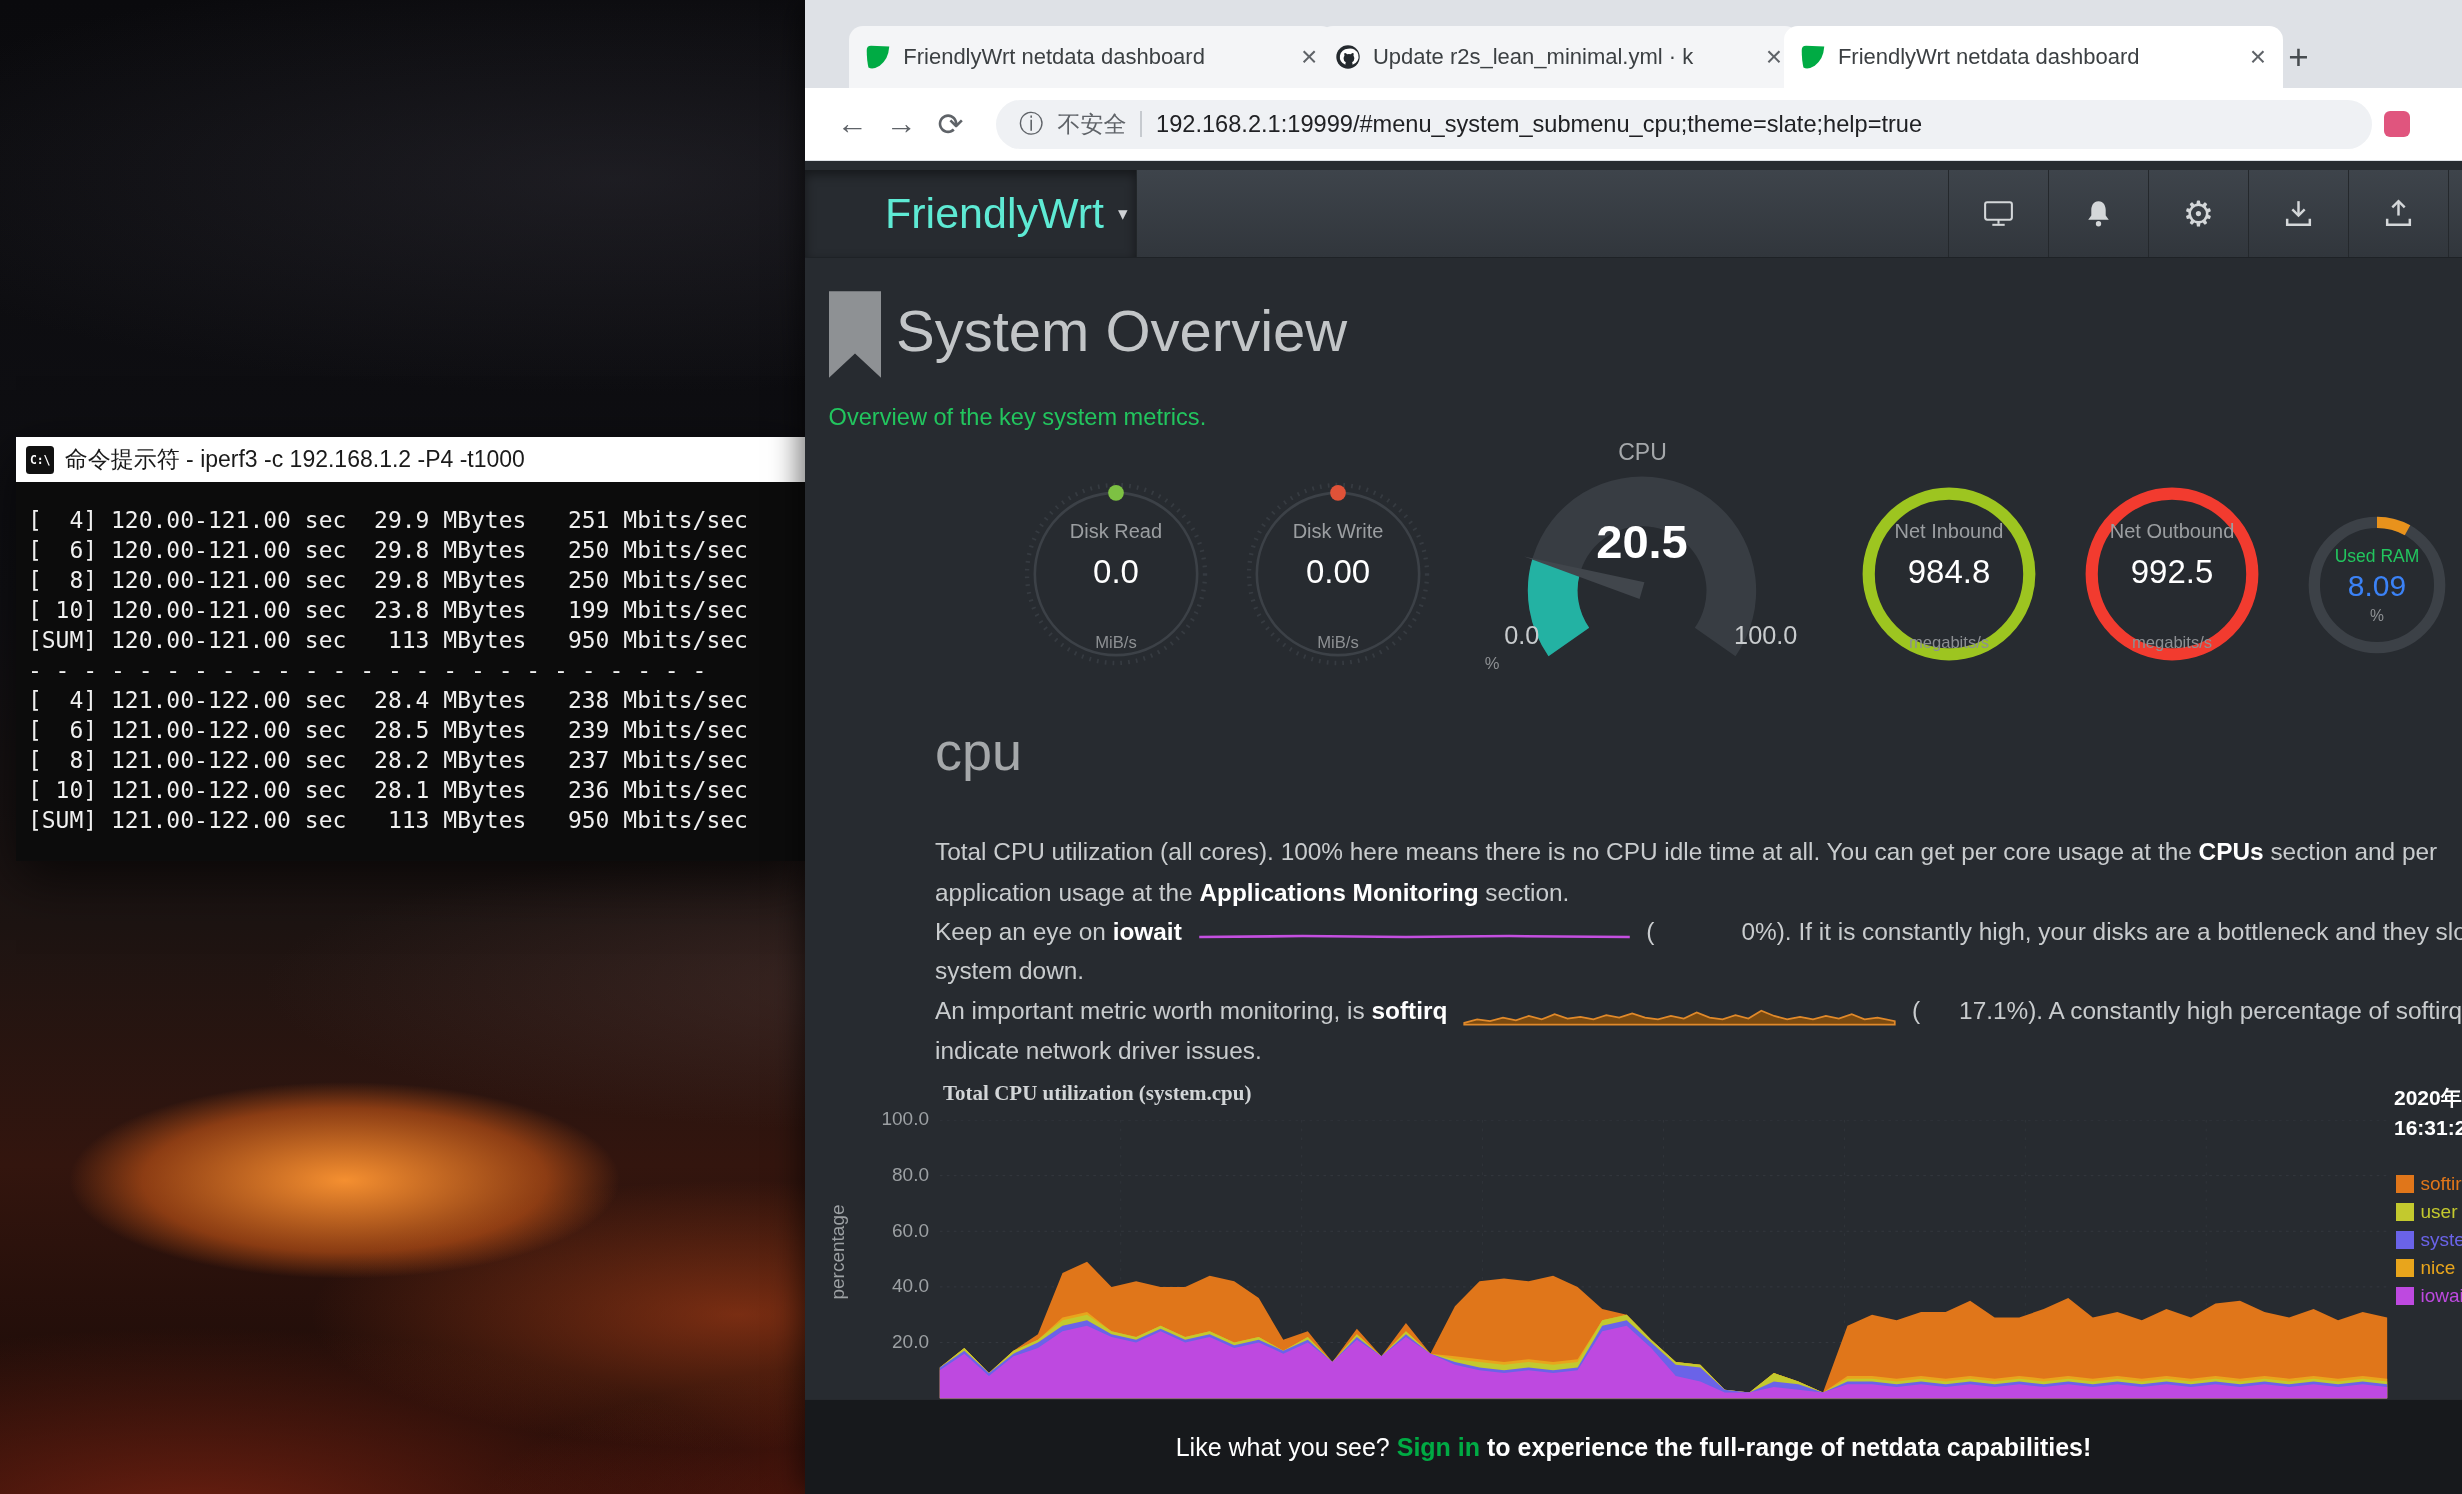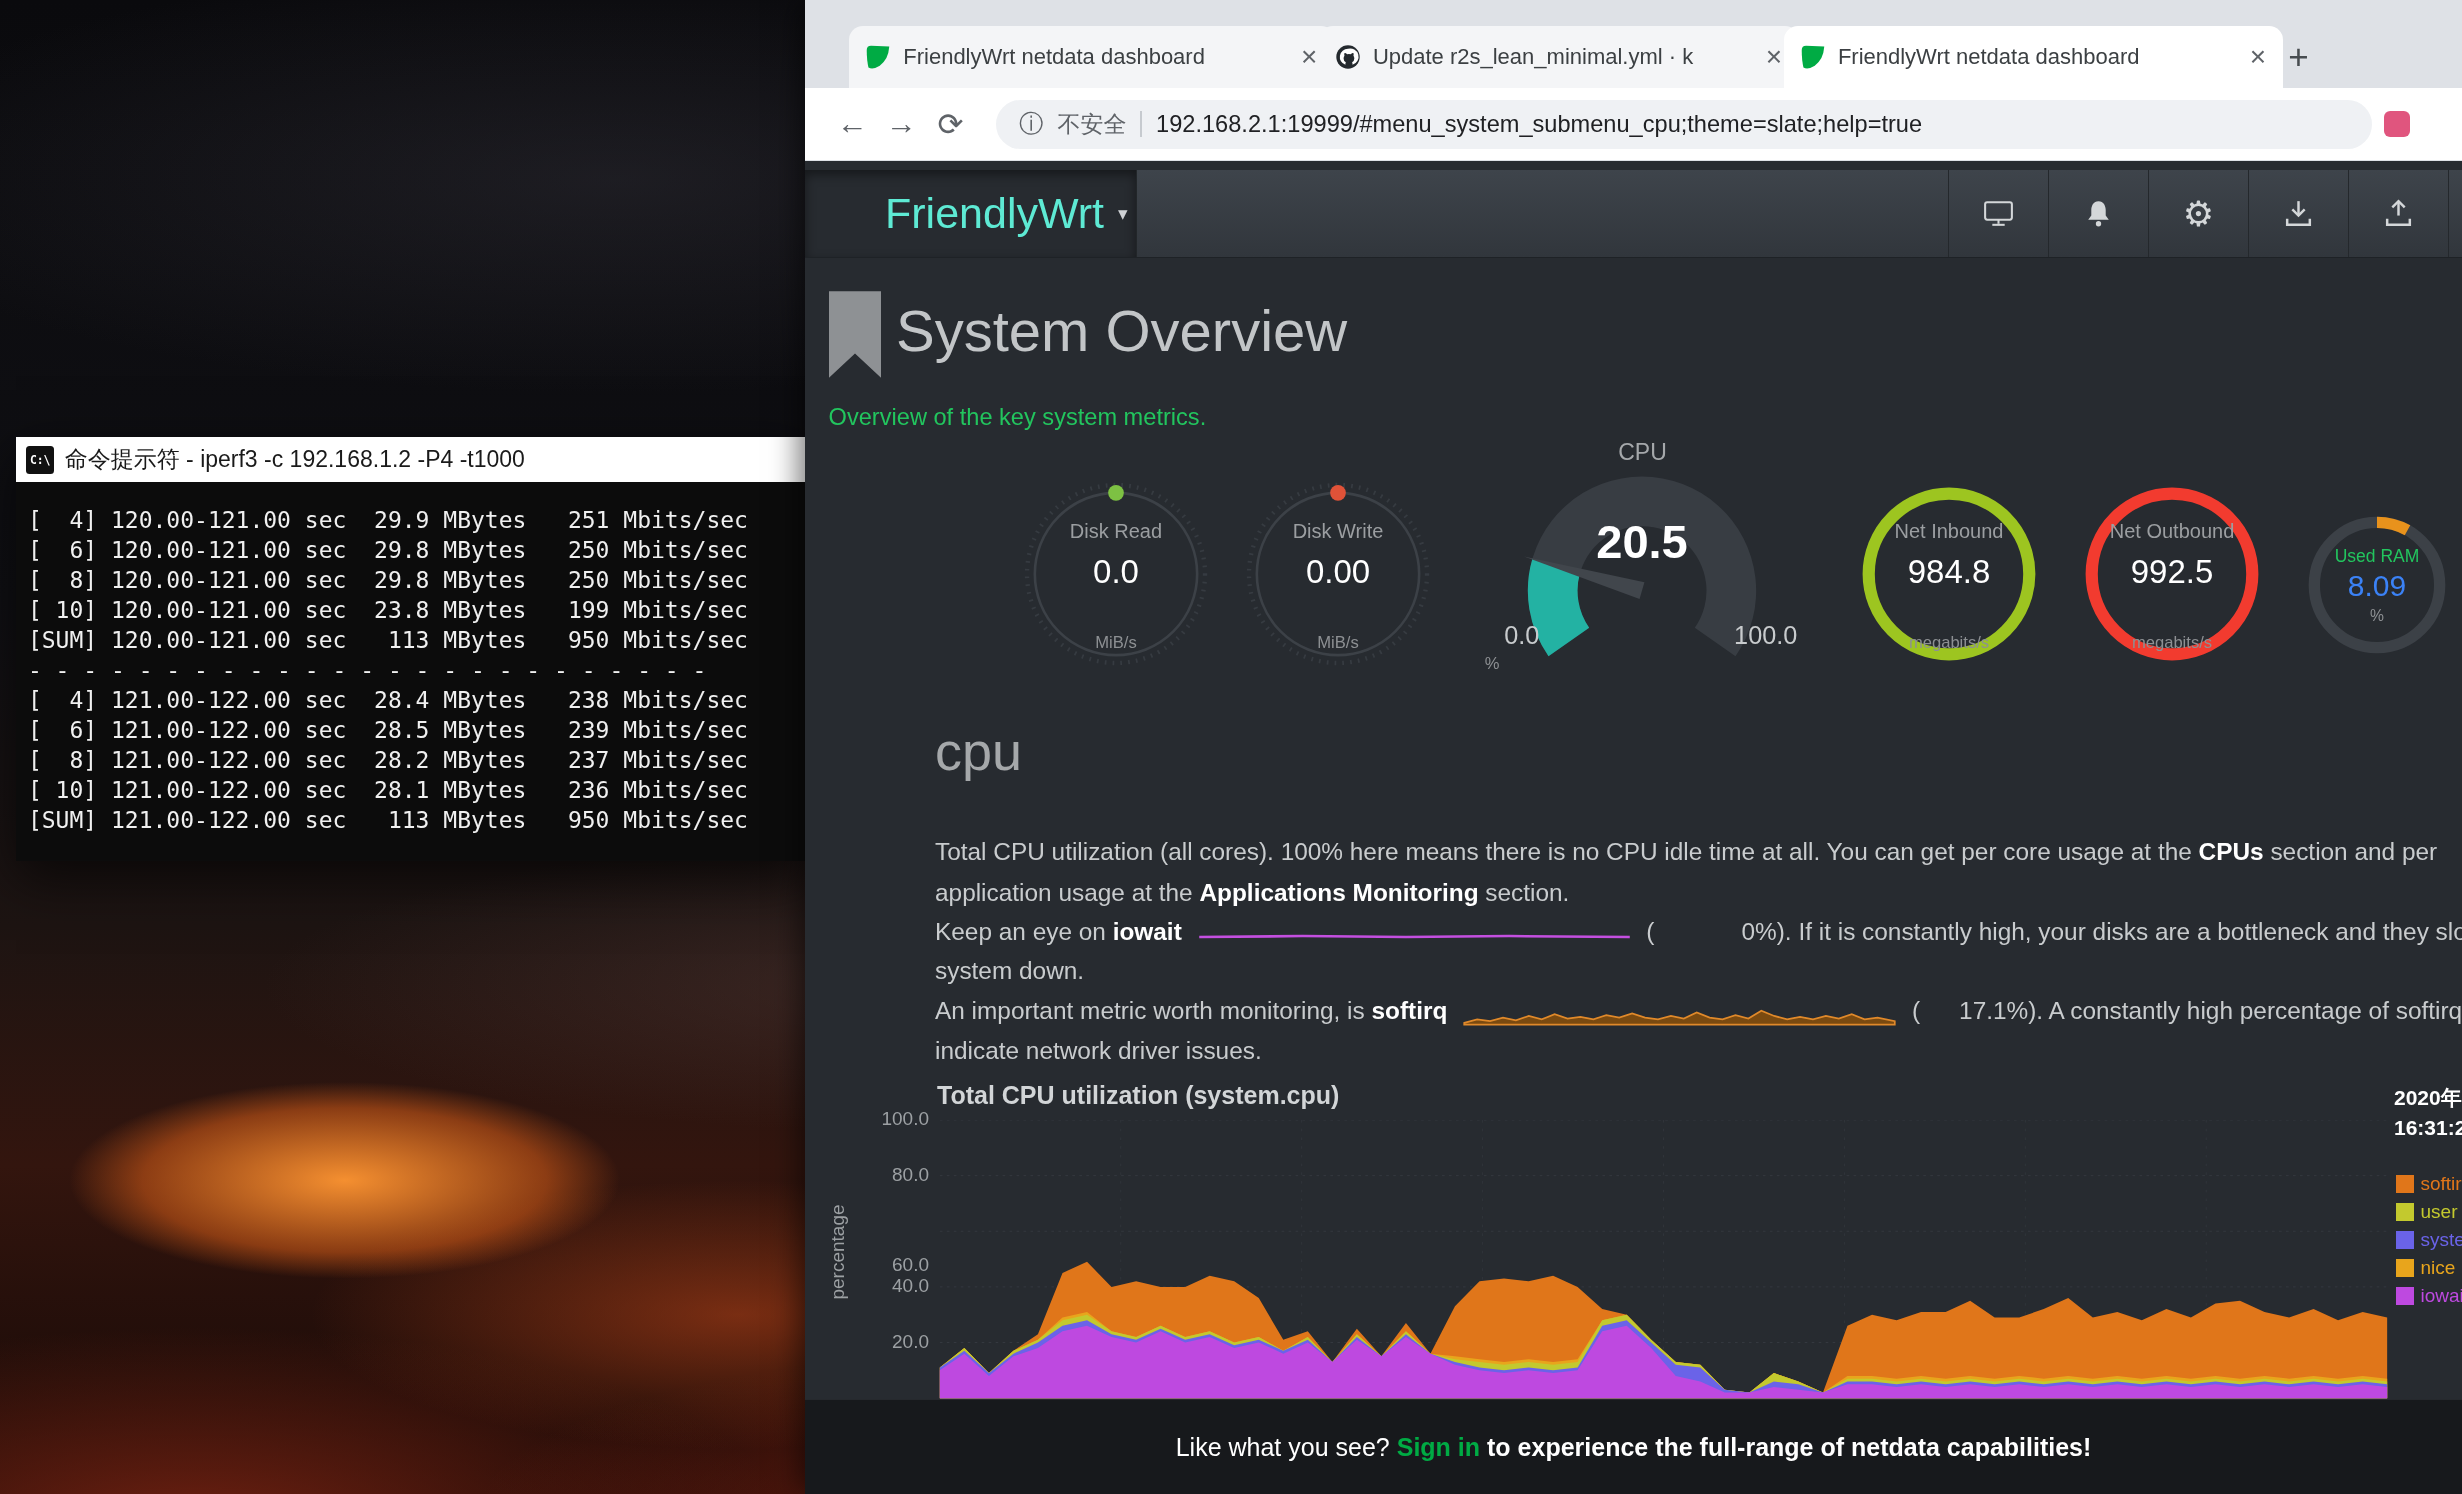--- a/index.html
+++ b/index.html
@@ -62,21 +62,21 @@
   .cpu-title{position:absolute;left:759px;top:278px;width:157px;text-align:center;font-size:23px;color:#a5a8ab;}
   .cpu-gauge{position:absolute;left:671px;top:299px;}
   
   .sec-heading{position:absolute;left:130px;top:559px;font-size:54px;color:#a5a8aa;}
   .pline{position:absolute;left:130px;right:0;height:40px;line-height:40px;font-size:24.4px;color:#c9ccce;white-space:nowrap;overflow:hidden;}
   .b{font-weight:bold;color:#ffffff;}
   .spark{vertical-align:middle;margin:0 7px;}
   .gap100{display:inline-block;width:87px;}
   .gap45{display:inline-block;width:39px;}
   
-  .chart-title{position:absolute;left:132px;top:920px;font-size:25px;font-weight:bold;color:#d2d5d7;}
+  .chart-title{position:absolute;left:138px;top:920px;font-size:21px;font-weight:bold;color:#d2d5d7;font-family:Liberation Serif, serif;}
   .chart-date{position:absolute;right:0;top:922px;width:68px;overflow:hidden;font-size:21px;font-weight:bold;color:#ffffff;line-height:30px;white-space:nowrap;}
   .ytick{position:absolute;left:45px;width:79px;text-align:right;font-size:19px;color:#9ca0a3;}
   .ylab{position:absolute;left:-55px;top:1080px;width:175px;text-align:center;transform:rotate(-90deg);font-size:19px;color:#9ca0a3;}
   .chart{position:absolute;left:134px;top:959px;}
   .legend{position:absolute;left:1591px;top:1009px;width:68px;overflow:hidden;}
   .legend-row{display:flex;align-items:center;gap:7px;height:28px;white-space:nowrap;}
   .legend-swatch{width:17.5px;height:17.5px;flex:0 0 auto;display:inline-block;}
   .legend-label{font-size:19px;}
   
   .signin{position:absolute;left:0;right:0;top:1238px;height:95px;background:#17191c;border-top:0.9px solid #26292d;display:flex;align-items:center;justify-content:center;font-size:25px;color:#ffffff;z-index:5;}
@@ -284,21 +284,21 @@
         <span>indicate network driver issues.</span>
       </div>
 
       <div class="chart-title">Total CPU utilization (system.cpu)</div>
       <div class="chart-date">
         <div>2020年3</div>
         <div>16:31:2</div>
       </div>
       <div class="ytick" style="top:947px;">100.0</div>
       <div class="ytick" style="top:1003px;">80.0</div>
-      <div class="ytick" style="top:1093px;">60.0</div>
+      <div class="ytick" style="top:1059px;">60.0</div>
       <div class="ytick" style="top:1114px;">40.0</div>
       <div class="ytick" style="top:1170px;">20.0</div>
       <div class="ylab">percentage</div>
       <svg class="chart" id="cpu-chart-svg" width="1449" height="279" viewBox="0 0 1660 320">
           <line x1="0" x2="1660" y1="0.0" y2="0.0" stroke="#363b41" stroke-dasharray="3 5"></line>
           <line x1="0" x2="1660" y1="63.8" y2="63.8" stroke="#363b41" stroke-dasharray="3 5"></line>
           <line x1="0" x2="1660" y1="127.6" y2="127.6" stroke="#363b41" stroke-dasharray="3 5"></line>
           <line x1="0" x2="1660" y1="191.4" y2="191.4" stroke="#363b41" stroke-dasharray="3 5"></line>
           <line x1="0" x2="1660" y1="255.2" y2="255.2" stroke="#363b41" stroke-dasharray="3 5"></line>
           <line x1="207.5" x2="207.5" y1="0" y2="319" stroke="#31363c" stroke-dasharray="3 7"></line>

